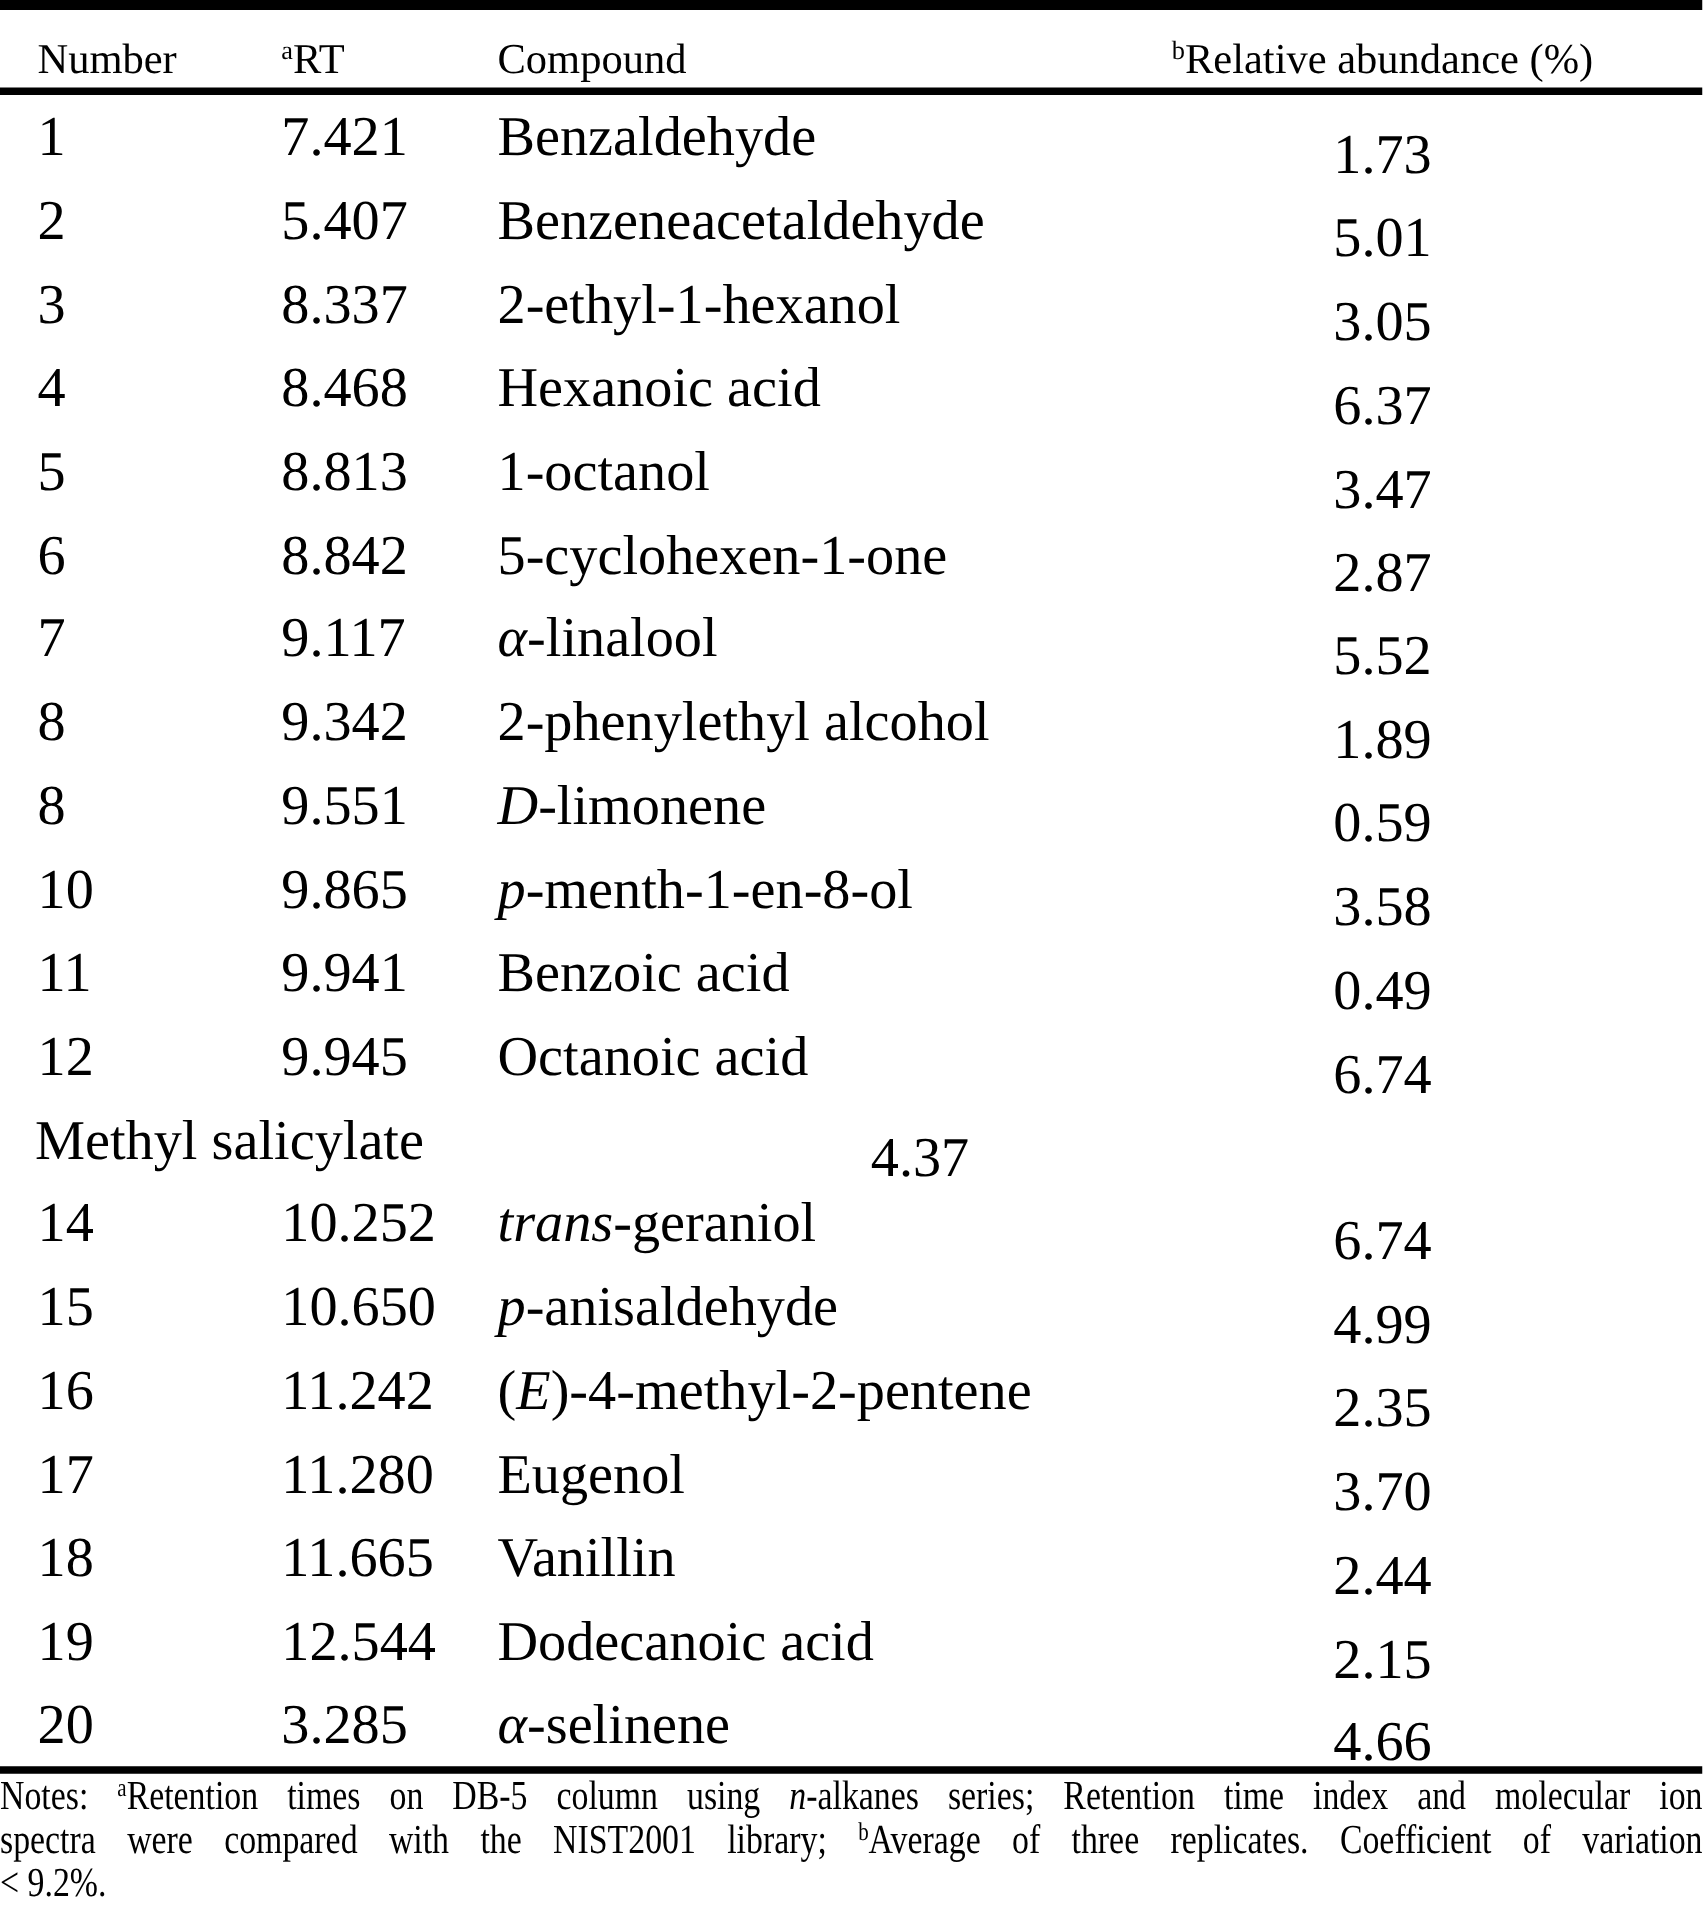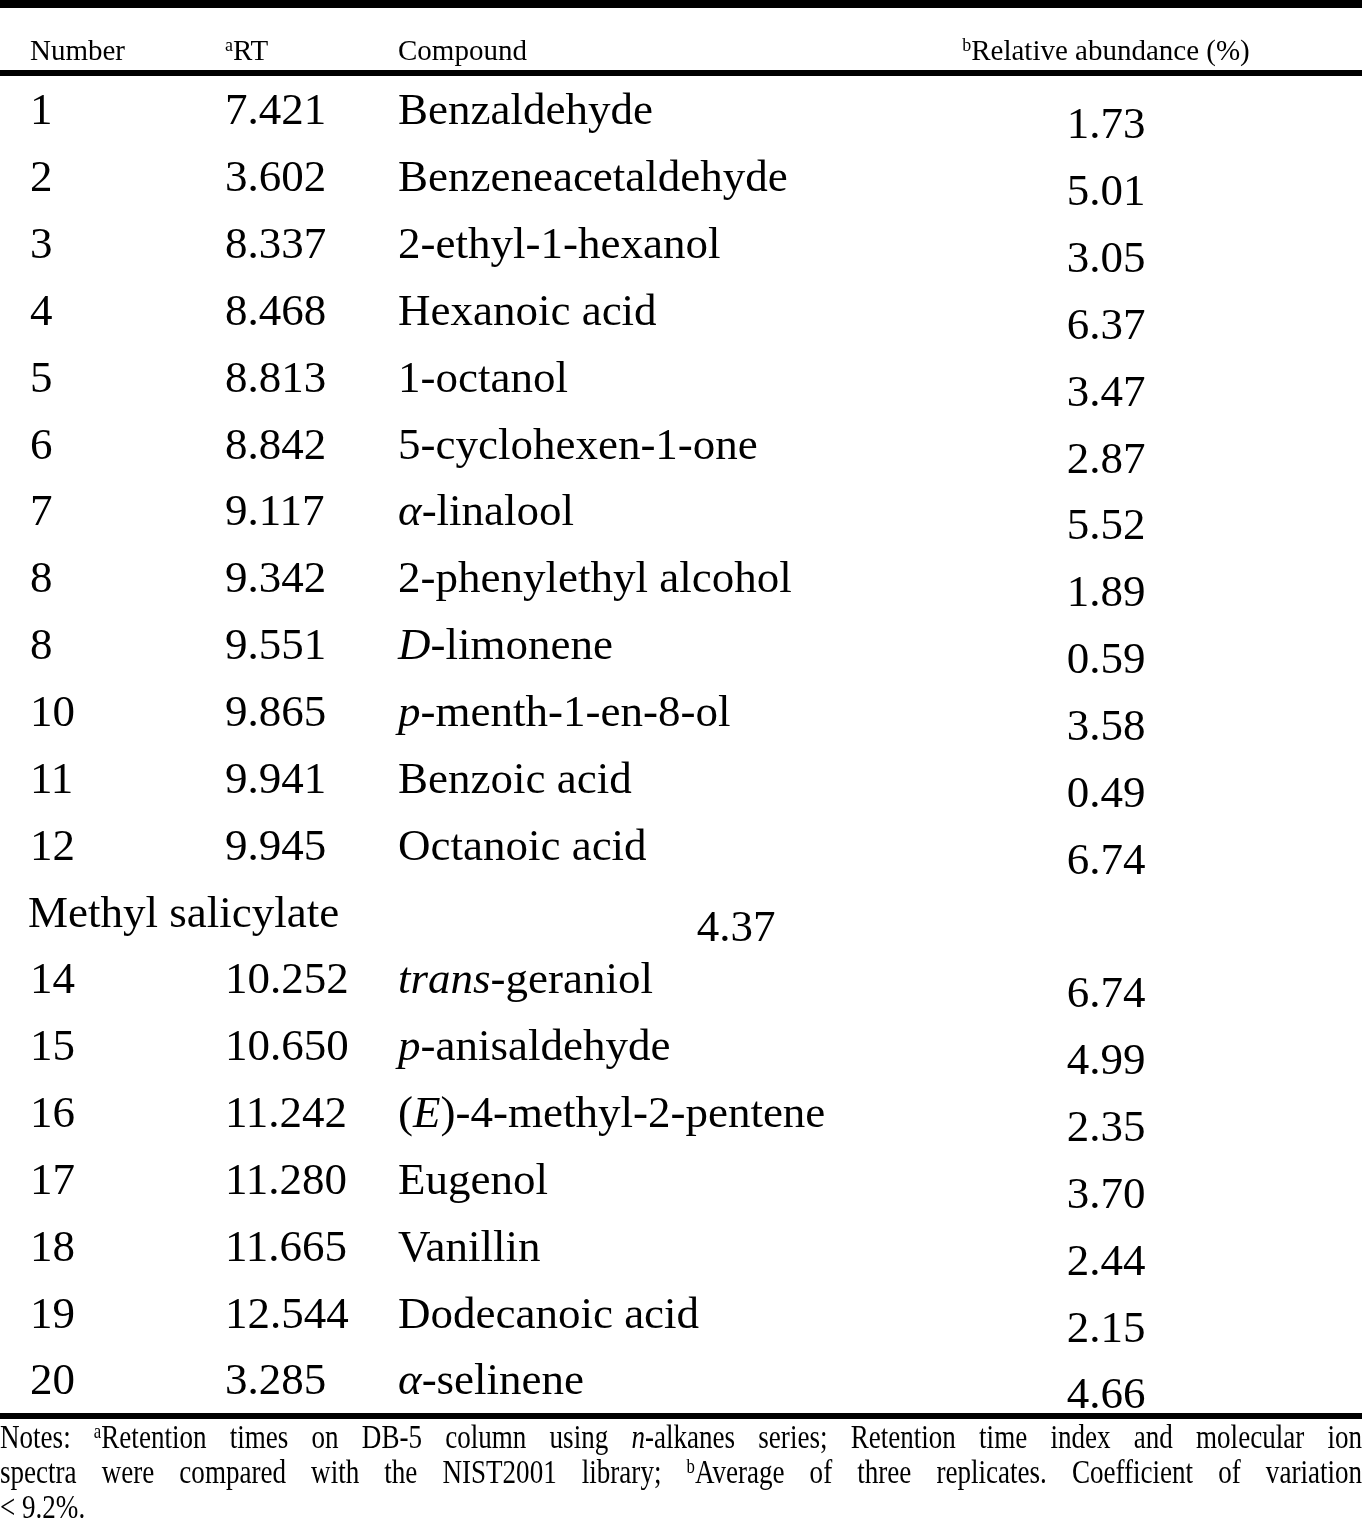--- a/index.html
+++ b/index.html
@@ -14,21 +14,21 @@
   .rule { width: 100%; background: #000000; }
   .rule-top { height: 8px; }
   .rule-mid { height: 6px; }
   .rule-bottom { height: 6px; }
 
   .header-row {
     height: 62px;
     display: flex;
     align-items: flex-end;
     padding-bottom: 3px;
-    font-size: 29px;
+    font-size: 34px;
     white-space: nowrap;
   }
   .tbody .row {
     height: 66.85px;
     display: flex;
     align-items: center;
     font-size: 45px;
     white-space: nowrap;
   }
   .c1 { width: 195px; padding-left: 30px; }
@@ -70,21 +70,21 @@
 
   <div class="tbody">
       <div class="row">
     <div class="c1">1</div>
     <div class="c2">7.421</div>
     <div class="c3"><span>Benzaldehyde</span></div>
     <div class="c4">1.73</div>
   </div>
       <div class="row">
     <div class="c1">2</div>
-    <div class="c2">3.602</div>
+    <div class="c2">5.407</div>
     <div class="c3"><span>Benzeneacetaldehyde</span></div>
     <div class="c4">5.01</div>
   </div>
       <div class="row">
     <div class="c1">3</div>
     <div class="c2">8.337</div>
     <div class="c3"><span>2-ethyl-1-hexanol</span></div>
     <div class="c4">3.05</div>
   </div>
       <div class="row">

